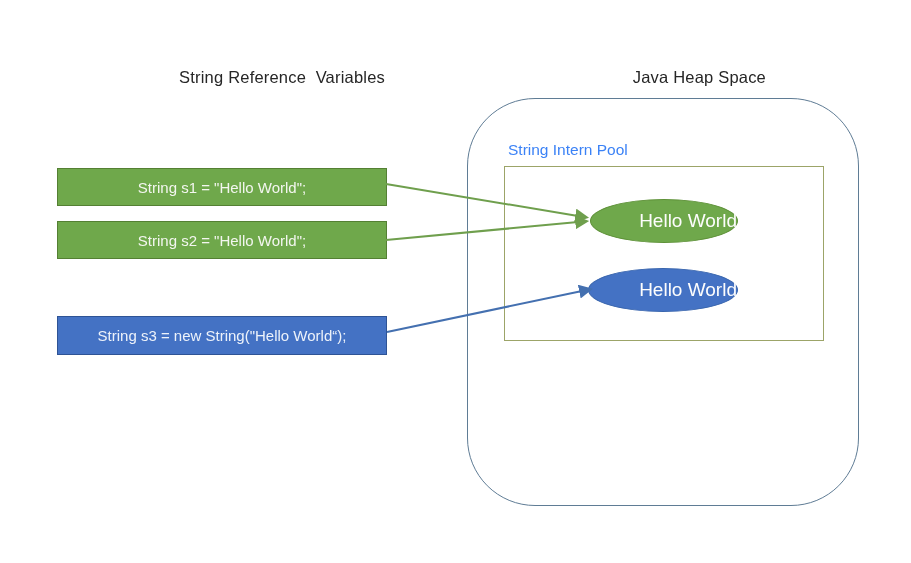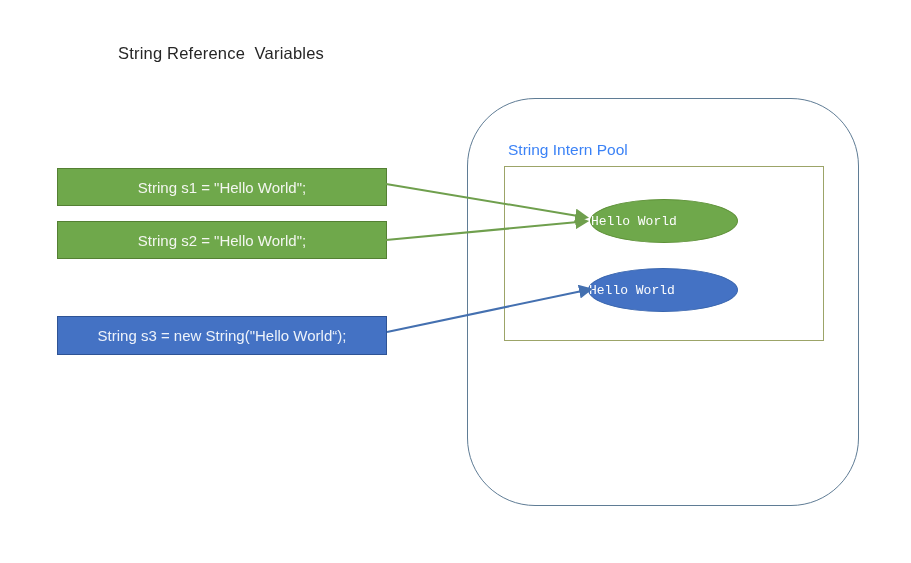--- a/index.html
+++ b/index.html
@@ -10,25 +10,26 @@
   }
   .canvas {
     position: relative;
     width: 911px;
     height: 563px;
     background: #ffffff;
     overflow: hidden;
   }
   .title {
     position: absolute;
-    text-align: center;
+    text-align: right;
     font-size: 16.5px;
     color: var(--title-text, #262626);
     white-space: pre;
     letter-spacing: 0.2px;
+    margin-top: 24px;
   }
   .title-left  { left: 57px;  top: 44px; width: 328px; }
   .title-right { left: 536px; top: 44px; width: 230px; }
 
   .heap-box {
     position: absolute;
     left: 467px; top: 98px;
     width: 390px; height: 406px;
     border: 1px solid var(--heap-border, #5F7C95);
     border-radius: 68px;
@@ -47,25 +48,24 @@
     width: 318px; height: 173px;
     border: 1px solid var(--pool-border, #9CA468);
     background: transparent;
   }
 
   .obj-ellipse {
     position: absolute;
     border-radius: 50%;
     display: flex;
     align-items: center;
-    justify-content: flex-start;
-    font-size: 13px;
+    justify-content: flex-end;
+    font-size: 19px;
     color: #fdfdfd;
     z-index: 1;
-    font-family: Liberation Mono, monospace;
   }
   .obj-ellipse.green {
     left: 590px; top: 199px; width: 146px; height: 42px;
     background: var(--green-fill, #6FA84B);
     border: 1.5px solid var(--green-border, #5E9138);
   }
   .obj-ellipse.blue {
     left: 588px; top: 268px; width: 148px; height: 42px;
     background: var(--blue-fill, #4472C4);
     border: 1.5px solid var(--blue-ellipse-border, #3A66AE);
@@ -106,20 +106,21 @@
   .arrow-line-blue  { stroke: var(--arrow-blue, #4470B0);  stroke-width: 2; fill: none; }
   .arrow-head-green { fill: var(--arrow-green, #6F9F4D); }
   .arrow-head-blue  { fill: var(--arrow-blue, #4470B0); }
 </style>
 </head>
 <body>
 
 <div class="canvas">
 
   <div class="title title-left">String Reference  Variables</div>
+  <div class="title title-right">Java Heap Space</div>
 
   <div class="heap-box"></div>
 
   <div class="pool-label">String Intern Pool</div>
   <div class="pool-box"></div>
 
   <div class="obj-ellipse green">
     <span>Hello World</span>
   </div>
   <div class="obj-ellipse blue">

